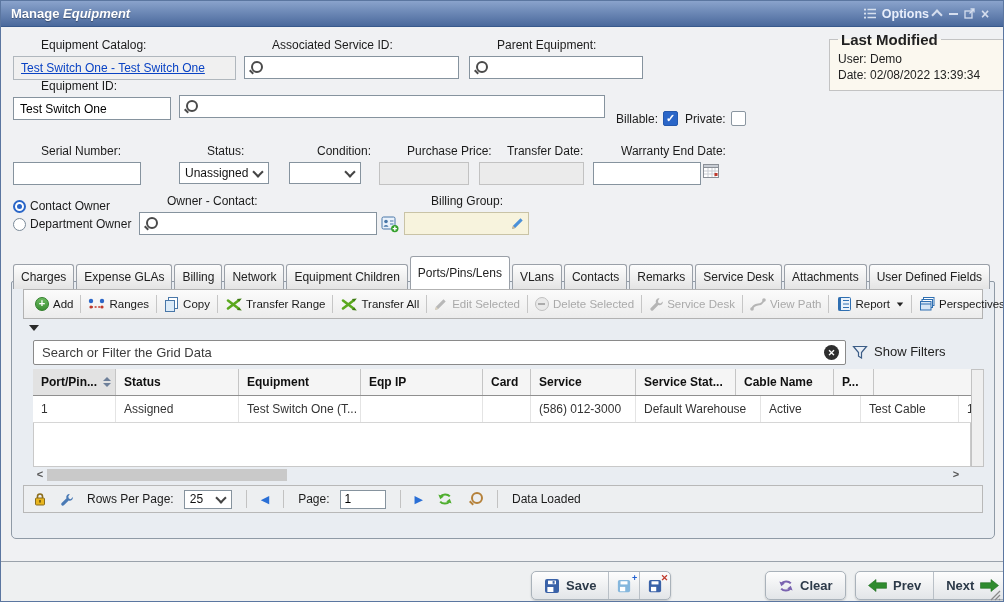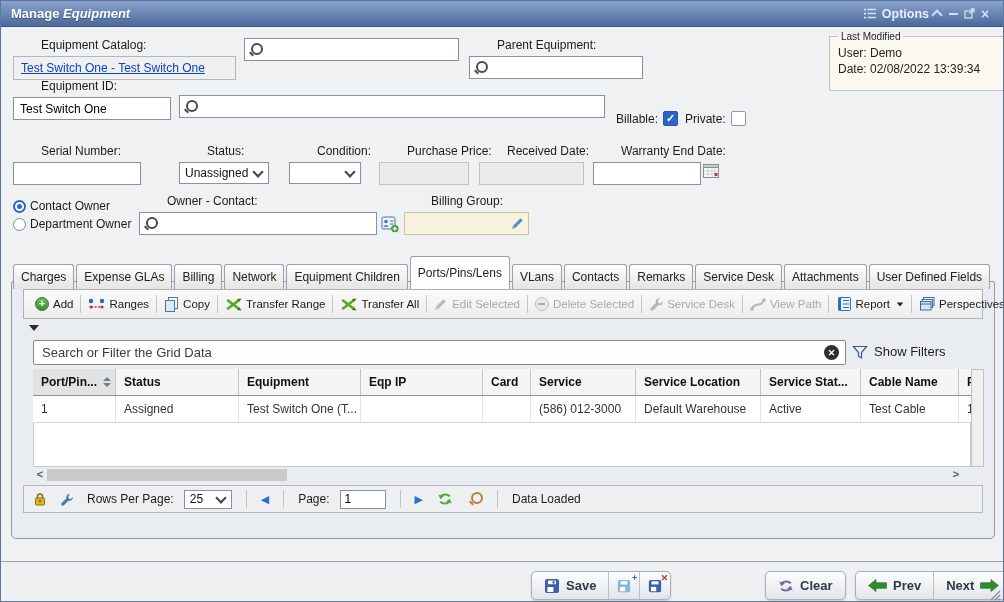--- a/index.html
+++ b/index.html
@@ -19,21 +19,21 @@
   .fg label{display:block;font-size:12px;color:#1b1b1b;margin-bottom:4px;white-space:nowrap;margin-left:28px;}
   .tb{height:23px;border:1px solid #86939e;background:#fff;display:flex;align-items:center;padding:0 4px;box-sizing:border-box;}
   .tb input{border:none;outline:none;flex:1;font-size:12px;font-family:"Liberation Sans",sans-serif;background:transparent;min-width:0;}
   .tb.disabled{background:#ebebeb;border-color:#c2c2c2;}
   .mag{width:8px;height:8px;border:2px solid #4a4a4a;border-radius:50%;position:relative;display:inline-block;margin:0 5px 2px 2px;flex:none;}
   .mag::after{content:"";position:absolute;width:5px;height:2px;background:#4a4a4a;left:-4px;bottom:-2px;transform:rotate(45deg);}
   .mag.gold{border-color:#b5813a;}.mag.gold::after{background:#b5813a;}
   .linkbox{height:24px;border:1px solid #b0b7bd;background:#f0f0f0;display:flex;align-items:center;padding:0 7px;box-sizing:border-box;}
   .linkbox a{font-size:12px;color:#0a43c4;text-decoration:underline;white-space:nowrap;}
   .lastmod{position:absolute;left:828px;top:30px;width:168px;height:52px;border:1px solid #c3c3c3;background:#fbf8ef;margin:0;padding:2px 8px 4px 8px;font-size:12px;color:#222;}
-  .lastmod legend{font-size:10px;font-weight:normal;padding:0 3px;}
+  .lastmod legend{font-size:15px;font-weight:bold;padding:0 3px;}
   .lastmod div{margin-top:2px;}
   .sel{height:22px;border:1px solid #86939e;background:#fff;display:flex;align-items:center;justify-content:space-between;padding:0 6px 0 5px;box-sizing:border-box;cursor:pointer;}
   .sel .sel-text{font-size:12px;color:#111;}
   .chev-dn{width:6px;height:6px;border-right:2px solid #444;border-bottom:2px solid #444;transform:rotate(45deg);margin-top:-3px;flex:none;}
   .inline-check{position:absolute;display:flex;align-items:center;gap:5px;}
   .clabel{font-size:12px;color:#1b1b1b;}
   .cb{width:15px;height:15px;border:1px solid #8a96a0;border-radius:2px;background:#fff;display:inline-flex;align-items:center;justify-content:center;cursor:pointer;box-sizing:border-box;}
   .cb.checked{background:#2a66c8;border-color:#2458ad;}
   .cb.checked::after{content:"✓";color:#fff;font-size:11px;font-weight:bold;line-height:1;}
   .radio-row{position:absolute;display:flex;flex-direction:column;gap:4px;}
@@ -148,20 +148,21 @@
   </div>
 
   <div class="fg" style="left:12px;top:37px;width:223px">
     <label>Equipment Catalog:</label>
     <div class="linkbox">
       <a href="#">Test Switch One - Test Switch One</a>
     </div>
   </div>
 
   <div class="fg" style="left:243px;top:37px;width:215px">
+    <label>Associated Service ID:</label>
     <div class="tb">
         <span class="mag"></span>
         <input value="" style="">
       </div>
   </div>
 
   <div class="fg" style="left:468px;top:37px;width:174px">
     <label>Parent Equipment:</label>
     <div class="tb">
         <span class="mag"></span>
@@ -222,21 +223,21 @@
   </div>
 
   <div class="fg" style="left:378px;top:143px;width:90px">
     <label>Purchase Price:</label>
     <div class="tb disabled">
         <input disabled="" value="" style="">
       </div>
   </div>
 
   <div class="fg" style="left:478px;top:143px;width:105px">
-    <label>Received Date:</label>
+    <label>Transfer Date:</label>
     <div class="tb disabled">
         <input disabled="" value="" style="">
       </div>
   </div>
 
   <div class="fg" style="left:592px;top:143px;width:108px">
     <label>Warranty End Date:</label>
     <div class="tb">
         <input value="" style="">
       </div>
@@ -451,23 +452,20 @@
       </div>
     <div class="gh c3">
         <span>Eqp IP</span>
       </div>
     <div class="gh c4">
         <span>Card</span>
       </div>
     <div class="gh c5">
         <span>Service</span>
       </div>
-    <div class="gh c6">
-        <span>Service Location</span>
-      </div>
     <div class="gh c7">
         <span>Service Stat...</span>
       </div>
     <div class="gh c8">
         <span>Cable Name</span>
       </div>
     <div class="gh c9">
         <span>P...</span>
       </div>
   </div>

